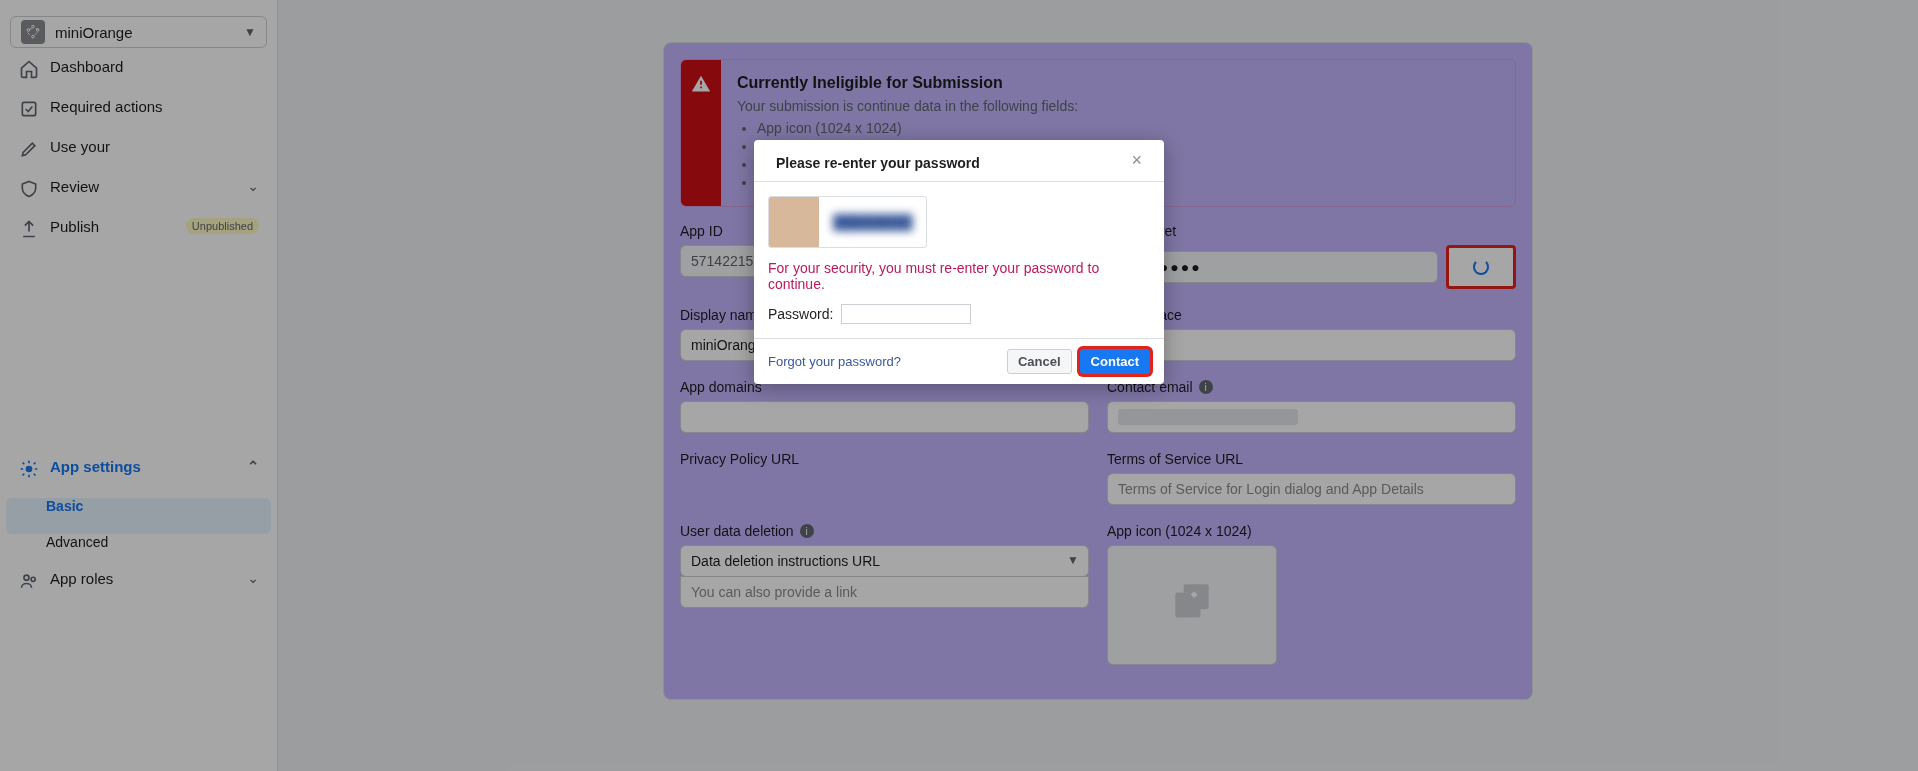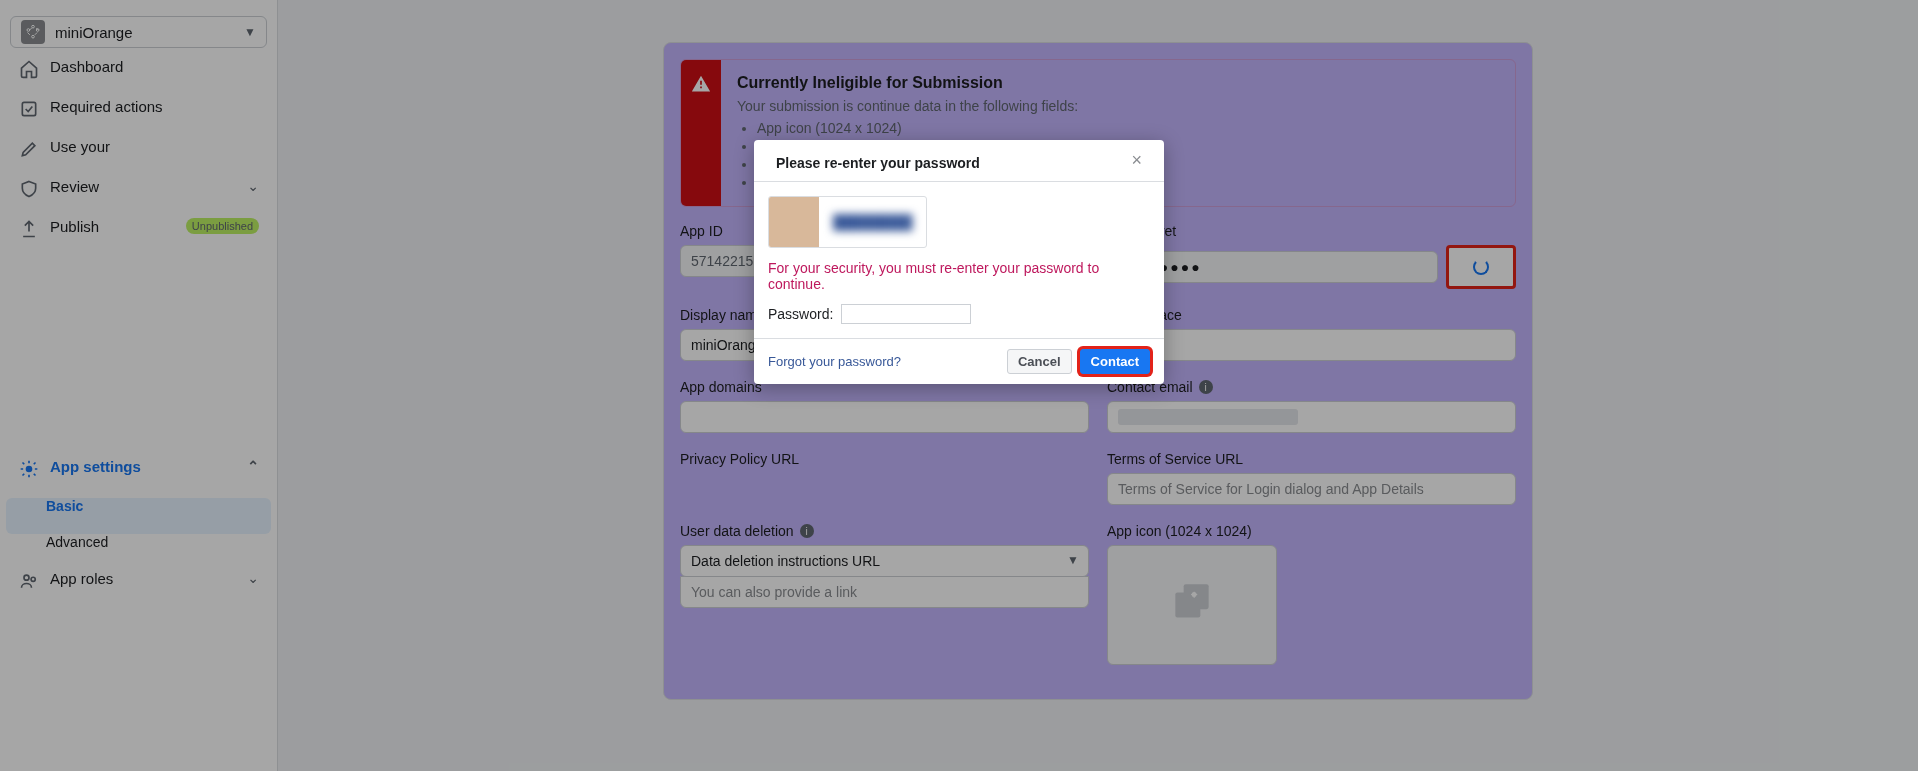--- a/index.html
+++ b/index.html
@@ -11,21 +11,21 @@
 .app-selector .icon-box { width: 24px; height: 24px; background: #8a8d91; border-radius: 4px; display: flex; align-items: center; justify-content: center; margin-right: 10px; }
 .app-selector .icon-box svg { width: 16px; height: 16px; fill: #fff; }
 .app-selector .name { flex: 1; font-size: 15px; }
 .app-selector .chevron { font-size: 12px; color: #606770; }
 
 .nav { list-style: none; margin-top: 8px; }
 .nav li { display: flex; align-items: flex-start; height: 40px; padding: 0 18px; cursor: pointer; font-size: 15px; color: #1c1e21; }
 .nav li .nav-icon { width: 22px; height: 22px; margin-right: 10px; display: inline-flex; align-items: center; justify-content: center; }
 .nav li .nav-icon svg { width: 20px; height: 20px; fill: none; stroke: #606770; stroke-width: 2; }
 .nav li .spacer { flex: 1; }
-.nav li .badge { background: #bef264; color: #606770; font-size: 11px; padding: 2px 6px; border-radius: 8px; }
+.nav li .badge { background: #fef9c3; color: #606770; font-size: 11px; padding: 2px 6px; border-radius: 8px; }
 .nav li .expand { font-size: 14px; color: #606770; }
 
 .nav .section-header { color: #1877f2; font-weight: 600; }
 .nav .section-header .nav-icon svg { stroke: #1877f2; fill: #1877f2; }
 .nav .subitem { padding-left: 46px; height: 36px; font-size: 14px; }
 .nav .subitem.active { background: #e7f3ff; color: #1877f2; font-weight: 600; border-radius: 6px; margin: 0 6px; padding-left: 40px; }
 
 
 .main { position: absolute; left: 278px; top: 0; right: 0; bottom: 0; overflow: auto; padding: 0 60px; }
 .card { background: #c4b5fd; border: 1px solid #dadde1; border-radius: 8px; margin: 42px auto 0; max-width: 870px; padding: 0; }

